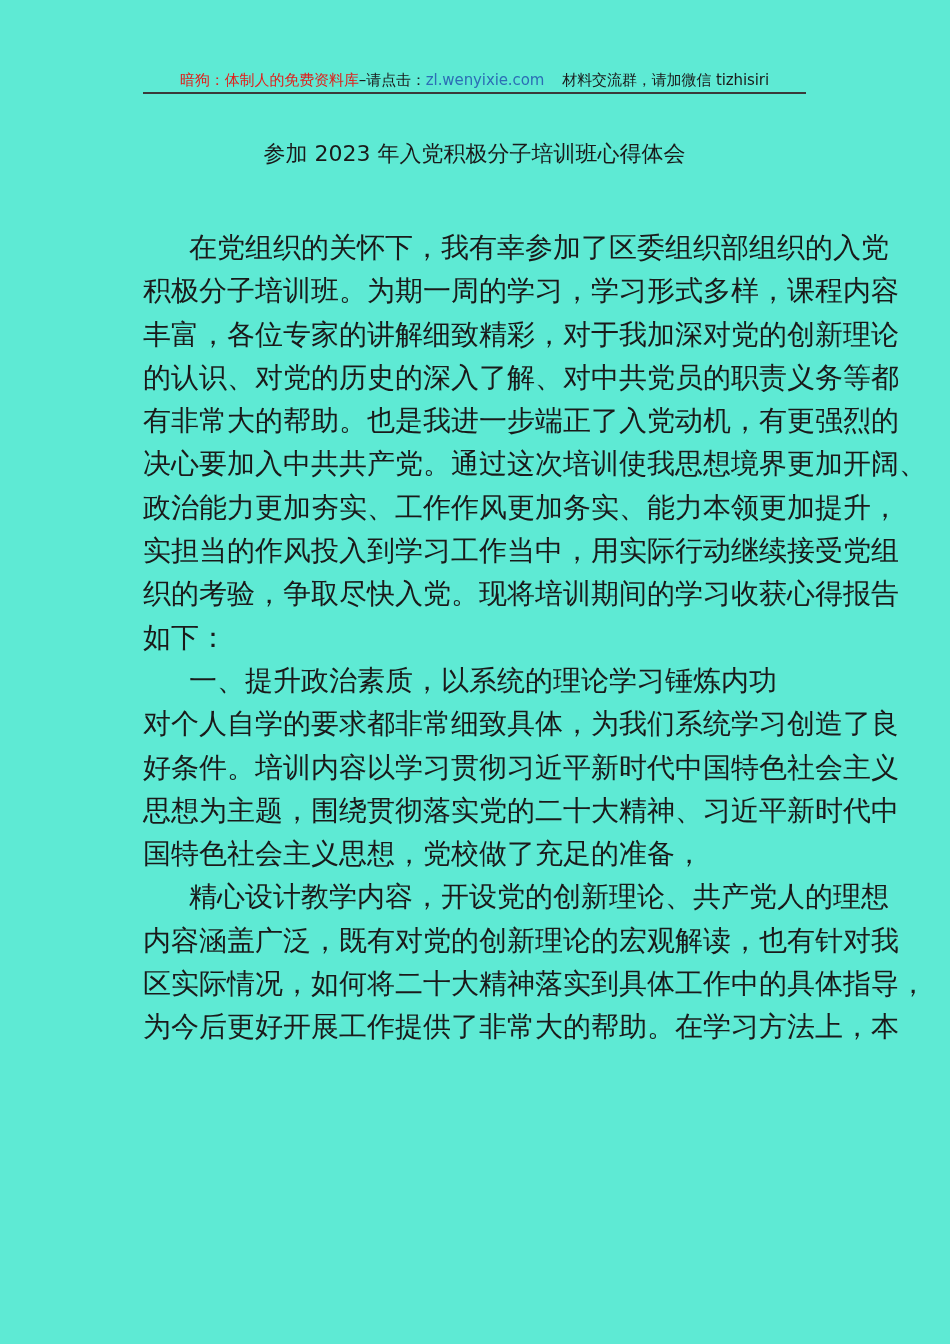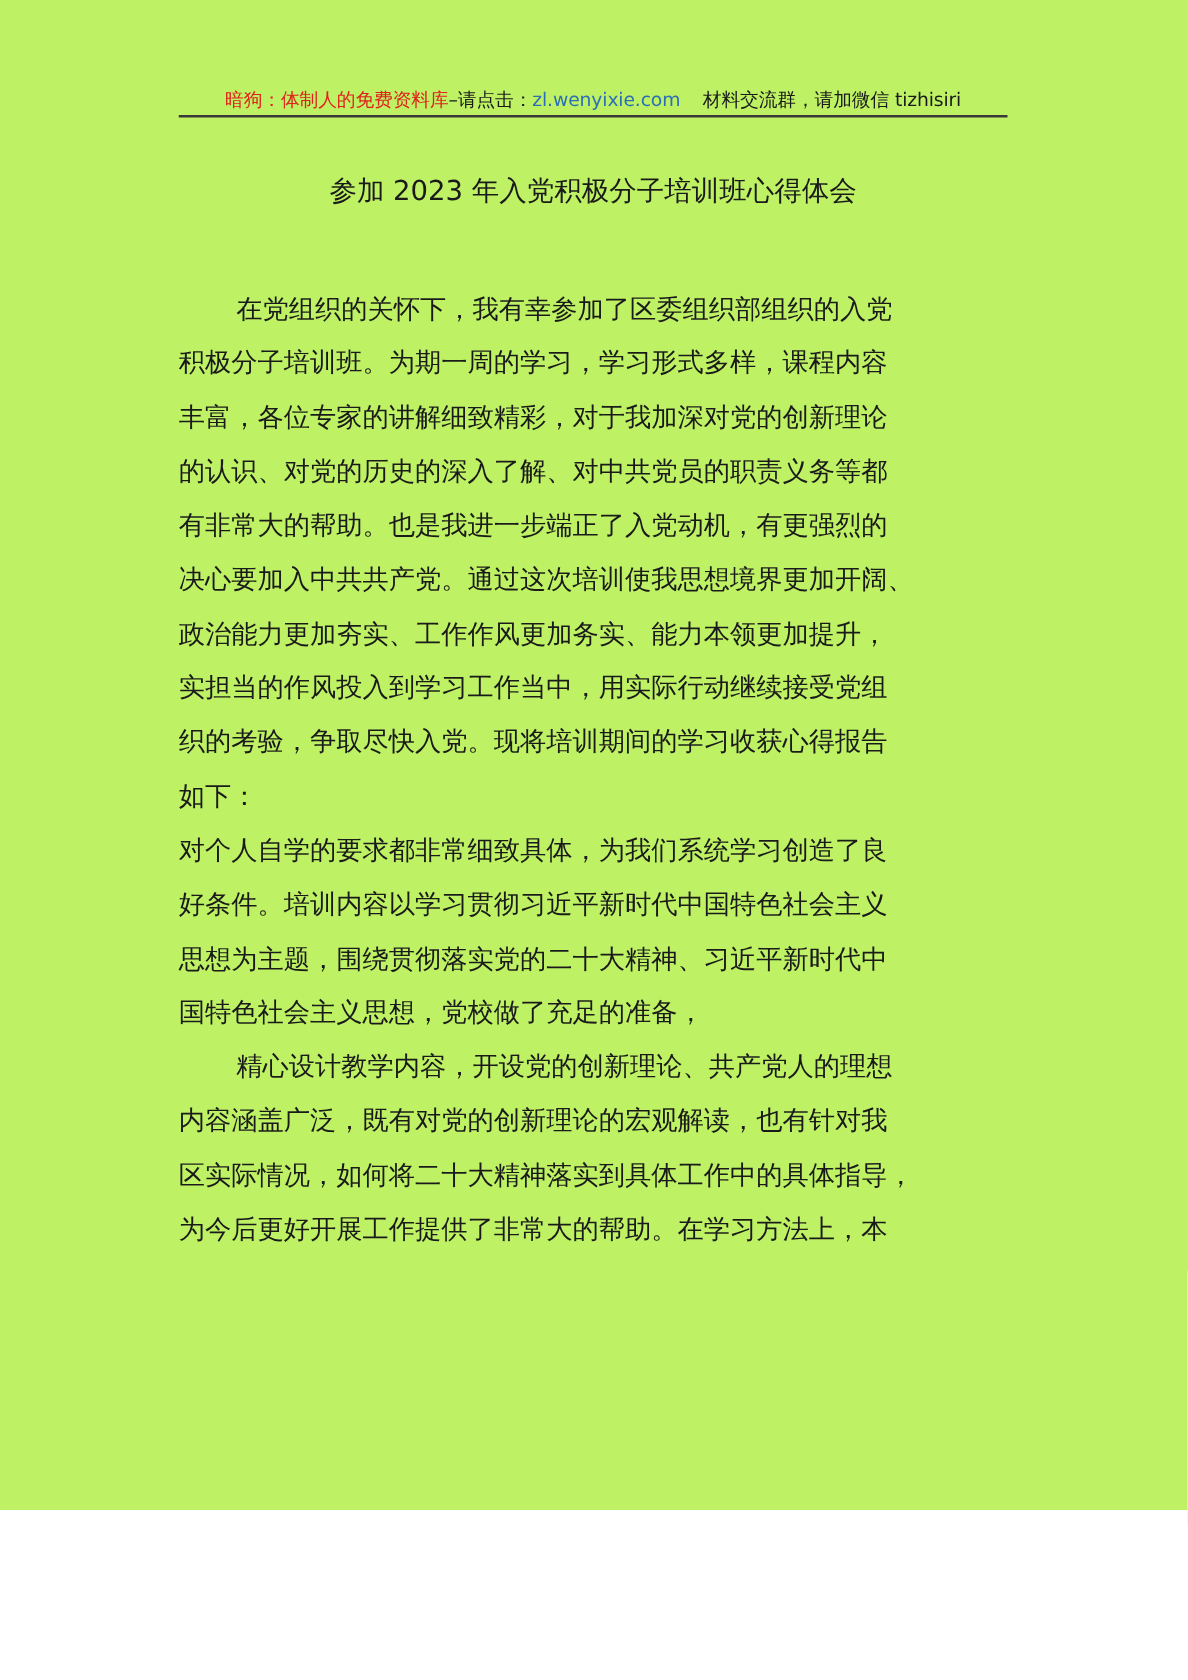--- a/index.html
+++ b/index.html
@@ -12,22 +12,22 @@
       height: 1344px;
       position: relative;
       overflow: hidden;
       font-family: "DejaVu Sans", "Liberation Sans", sans-serif;
       color: #1a1a1a;
     }
     .page {
       position: absolute;
       left: 0; top: 0;
       width: 950px;
-      height: 1208px;
-      background: #bef264;
+      height: 1344px;
+      background: #5eead4;
       text-decoration: underline;
     }
     .header {
       position: absolute;
       left: 143px;
       top: 68px;
       width: 663px;
       height: 24px;
       font-size: 15px;
       line-height: 24px;
@@ -56,21 +56,21 @@
       font-size: 22px;
       line-height: 36px;
       color: #1a1a1a;
       white-space: nowrap;
     }
     .body-text {
       position: absolute;
       left: 143px;
       top: 226px;
       width: 680px;
-      font-size: 21px;
+      font-size: 28px;
       line-height: 43.3px;
       color: #1a1a1a;
     }
     .line {
       display: block;
       white-space: nowrap;
       height: 43.3px;
     }
     .indent { padding-left: 46px; }
   </style>
@@ -90,20 +90,21 @@
     <span class="line indent">在党组织的关怀下，我有幸参加了区委组织部组织的入党</span>
     <span class="line">积极分子培训班。为期一周的学习，学习形式多样，课程内容</span>
     <span class="line">丰富，各位专家的讲解细致精彩，对于我加深对党的创新理论</span>
     <span class="line">的认识、对党的历史的深入了解、对中共党员的职责义务等都</span>
     <span class="line">有非常大的帮助。也是我进一步端正了入党动机，有更强烈的</span>
     <span class="line">决心要加入中共共产党。通过这次培训使我思想境界更加开阔、</span>
     <span class="line">政治能力更加夯实、工作作风更加务实、能力本领更加提升，</span>
     <span class="line">实担当的作风投入到学习工作当中，用实际行动继续接受党组</span>
     <span class="line">织的考验，争取尽快入党。现将培训期间的学习收获心得报告</span>
     <span class="line">如下：</span>
+    <span class="line indent">一、提升政治素质，以系统的理论学习锤炼内功</span>
     <span class="line">对个人自学的要求都非常细致具体，为我们系统学习创造了良</span>
     <span class="line">好条件。培训内容以学习贯彻习近平新时代中国特色社会主义</span>
     <span class="line">思想为主题，围绕贯彻落实党的二十大精神、习近平新时代中</span>
     <span class="line">国特色社会主义思想，党校做了充足的准备，</span>
     <span class="line indent">精心设计教学内容，开设党的创新理论、共产党人的理想</span>
     <span class="line">内容涵盖广泛，既有对党的创新理论的宏观解读，也有针对我</span>
     <span class="line">区实际情况，如何将二十大精神落实到具体工作中的具体指导，</span>
     <span class="line">为今后更好开展工作提供了非常大的帮助。在学习方法上，本</span>
   </div>
 

